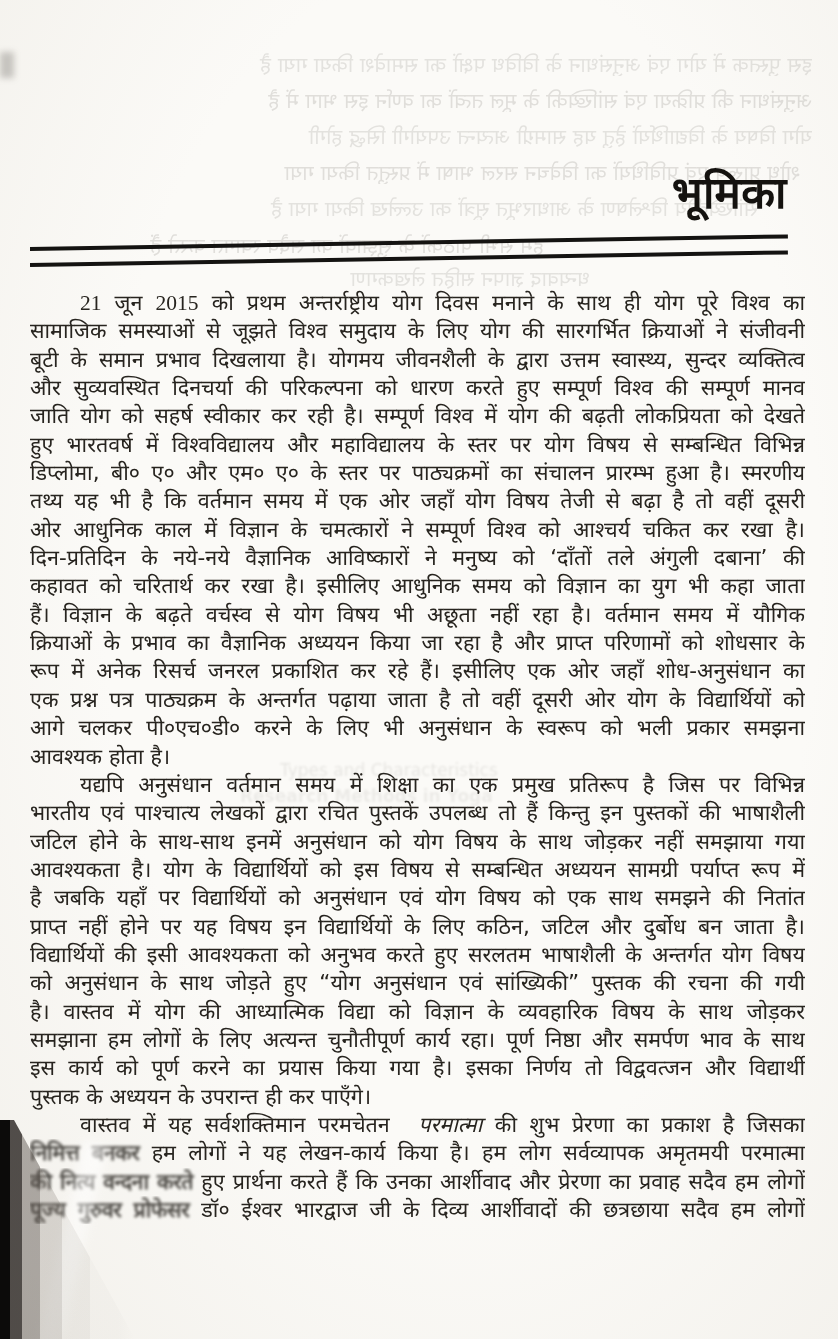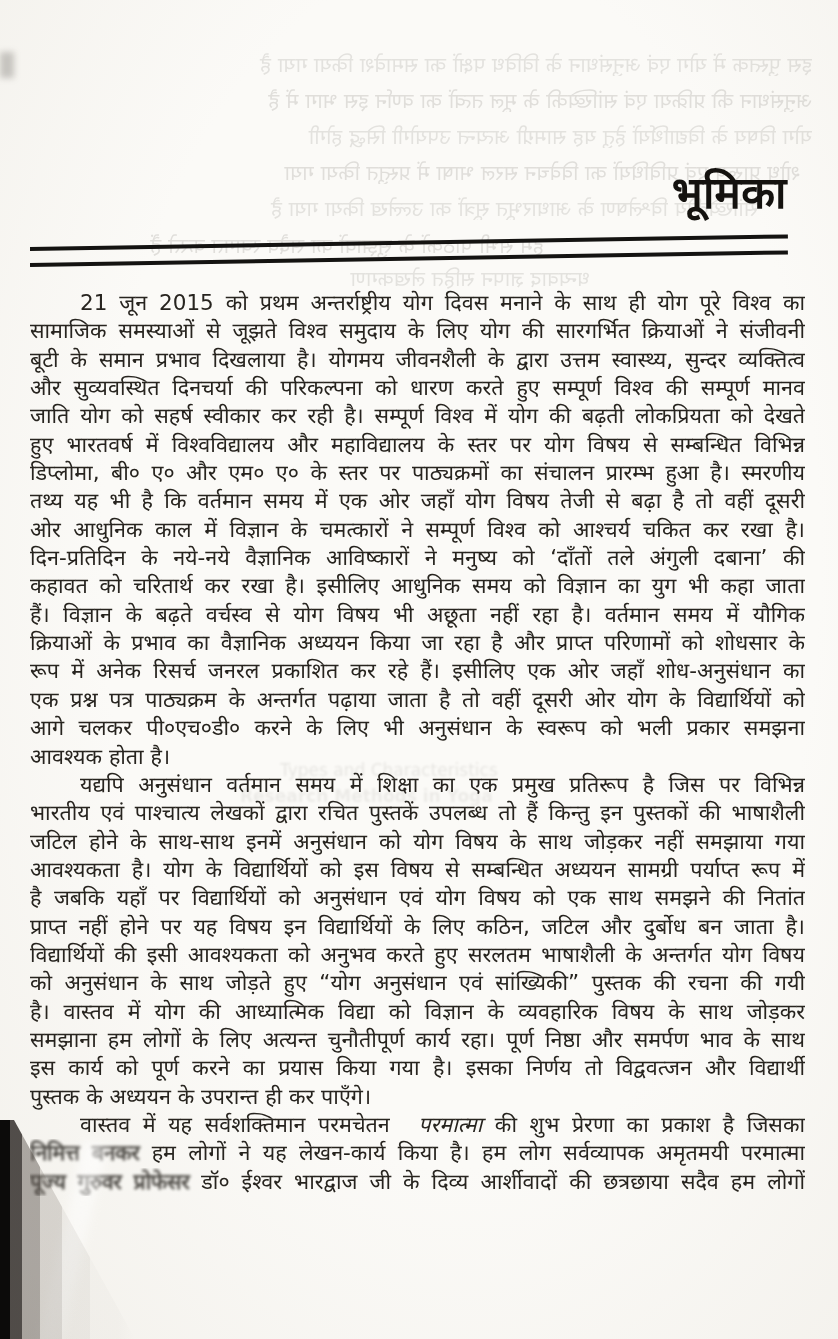--- a/index.html
+++ b/index.html
@@ -38,21 +38,21 @@
   .rule2{top:263px;height:3.5px;}
   .body{
     position:absolute;left:30px;top:289px;width:775px;
     font-size:21.5px;line-height:28.35px;color:#27241f;
   }
   .para{margin:0;}
   .jline{
     text-align:justify;text-align-last:justify;
     height:28.35px;overflow:hidden;
   }
-  .jline.first{text-indent:50px;}
+  .jline.first{text-indent:50px;font-family:Liberation Serif, serif;}
   .jline.lastleft{text-align-last:left;}
   .it{font-style:italic;margin-left:16px;}
   .sm{filter:blur(1.5px);opacity:.82;font-weight:bold;letter-spacing:-.5px;}
   
   .spine{
     position:absolute;left:0;top:1120px;width:135px;height:219px;
     background:linear-gradient(to right,
       #0c0b0a 0 10px, rgba(35,30,27,.78) 10px 22px, rgba(80,72,66,.45) 22px 40px,
       rgba(120,112,104,.25) 40px 62px, rgba(150,144,136,.12) 62px 90px,
       rgba(170,165,158,.05) 90px 118px, rgba(170,165,158,0) 135px);
@@ -121,20 +121,21 @@
         <div class="jline">विद्यार्थियों की इसी आवश्यकता को अनुभव करते हुए सरलतम भाषाशैली के अन्तर्गत योग विषय</div>
         <div class="jline">को अनुसंधान के साथ जोड़ते हुए “योग अनुसंधान एवं सांख्यिकी” पुस्तक की रचना की गयी</div>
         <div class="jline">है। वास्तव में योग की आध्यात्मिक विद्या को विज्ञान के व्यवहारिक विषय के साथ जोड़कर</div>
         <div class="jline">समझाना हम लोगों के लिए अत्यन्त चुनौतीपूर्ण कार्य रहा। पूर्ण निष्ठा और समर्पण भाव के साथ</div>
         <div class="jline">इस कार्य को पूर्ण करने का प्रयास किया गया है। इसका निर्णय तो विद्ववत्जन और विद्यार्थी</div>
         <div class="jline lastleft">पुस्तक के अध्ययन के उपरान्त ही कर पाएँगे।</div>
       </div>
       <div class="para">
         <div class="jline first"><span>वास्तव में यह सर्वशक्तिमान परमचेतन </span><span class="it">परमात्मा</span><span> की शुभ प्रेरणा का प्रकाश है जिसका</span></div>
         <div class="jline"><span class="sm">निमित्त बनकर</span><span> हम लोगों ने यह लेखन-कार्य किया है। हम लोग सर्वव्यापक अमृतमयी परमात्मा</span></div>
+        <div class="jline"><span class="sm">की नित्य वन्दना करते</span><span> हुए प्रार्थना करते हैं कि उनका आर्शीवाद और प्रेरणा का प्रवाह सदैव हम लोगों</span></div>
         <div class="jline"><span class="sm">पूज्य गुरुवर प्रोफेसर</span><span> डॉ० ईश्वर भारद्वाज जी के दिव्य आर्शीवादों की छत्रछाया सदैव हम लोगों</span></div>
       </div>
     </div>
 
   <div class="fold"></div>
   <div class="spine"></div>
 
 </div>
 
 </body></html>

